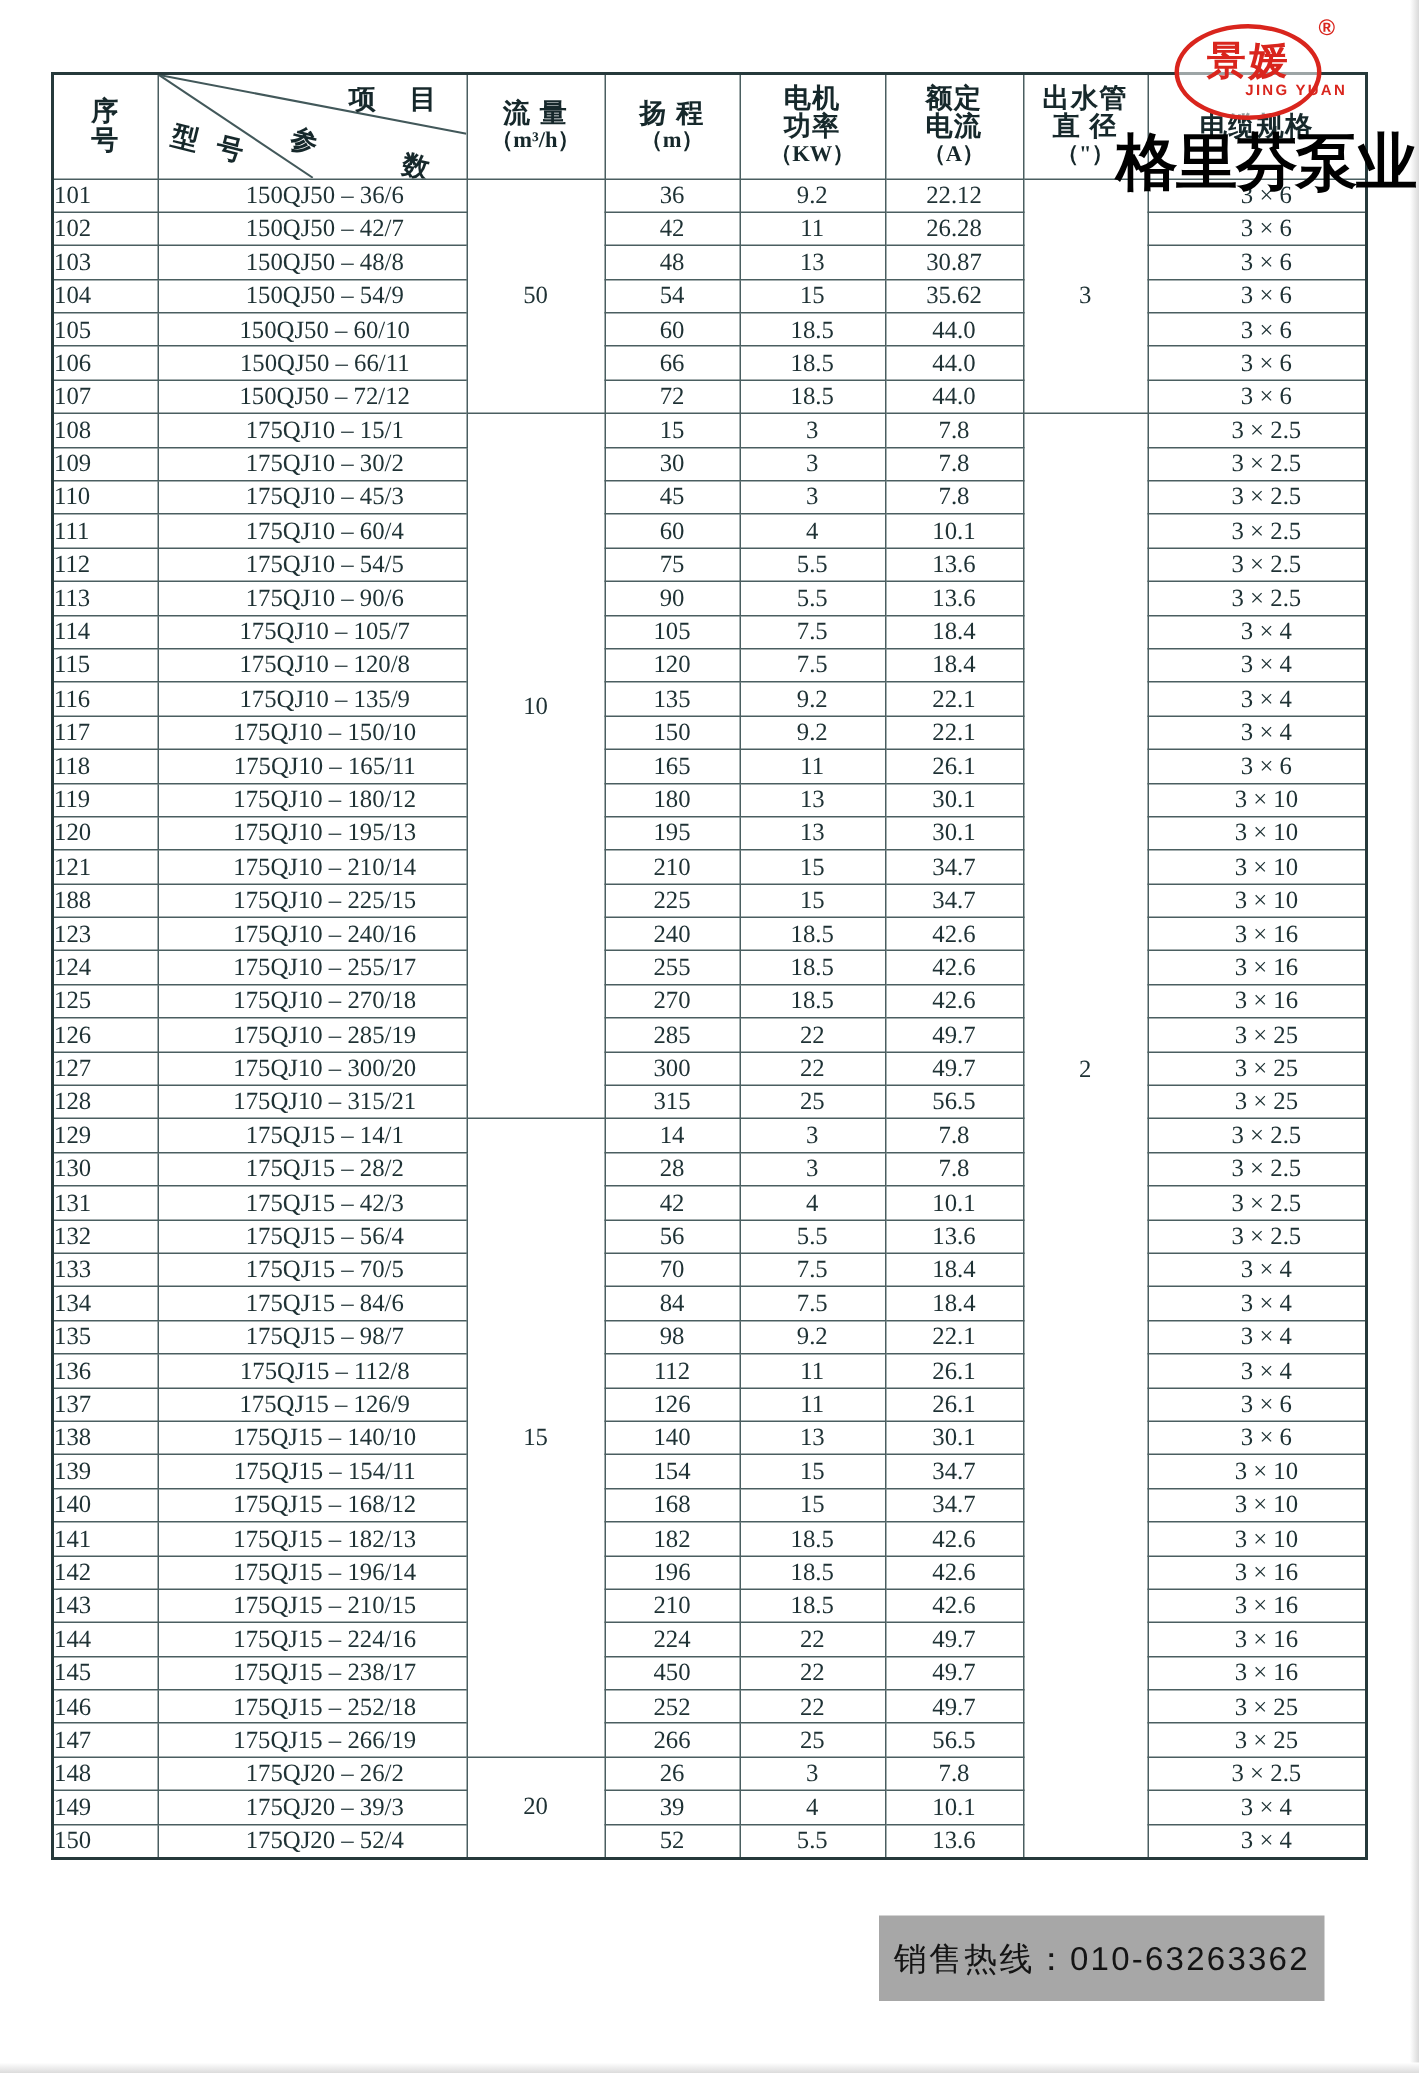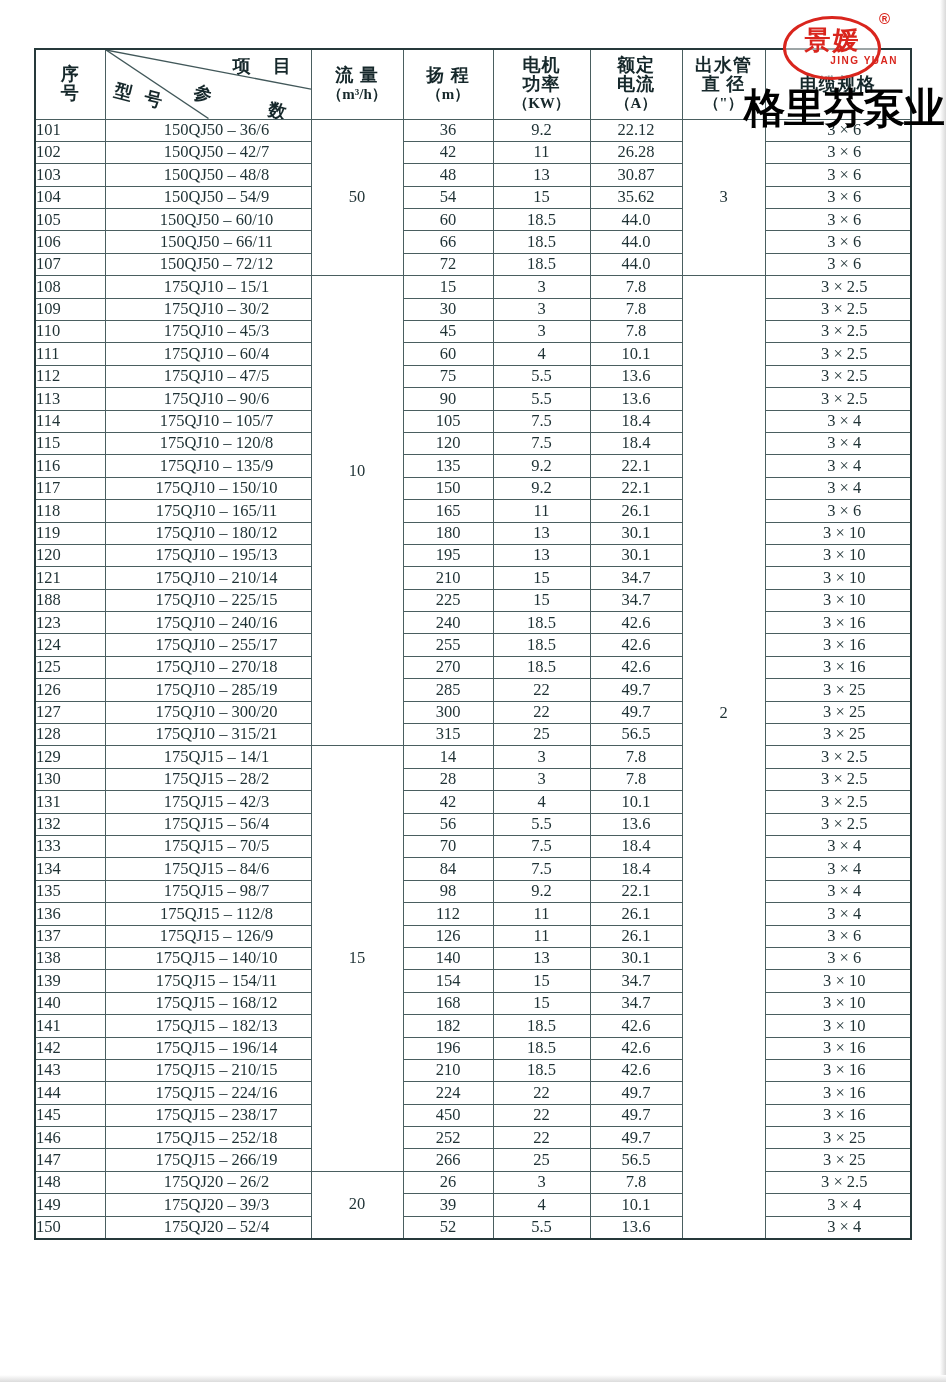--- a/index.html
+++ b/index.html
@@ -202,21 +202,21 @@
         <tr>
           <td class="c-serial"><span>111</span></td>
           <td class="c-model"><span>175QJ10 – 60/4</span></td>
           <td class="c-head"><span>60</span></td>
           <td class="c-power"><span>4</span></td>
           <td class="c-current"><span>10.1</span></td>
           <td class="c-cable"><span>3 × 2.5</span></td>
         </tr>
         <tr>
           <td class="c-serial"><span>112</span></td>
-          <td class="c-model"><span>175QJ10 – 47/5</span></td>
+          <td class="c-model"><span>175QJ10 – 54/5</span></td>
           <td class="c-head"><span>75</span></td>
           <td class="c-power"><span>5.5</span></td>
           <td class="c-current"><span>13.6</span></td>
           <td class="c-cable"><span>3 × 2.5</span></td>
         </tr>
         <tr>
           <td class="c-serial"><span>113</span></td>
           <td class="c-model"><span>175QJ10 – 90/6</span></td>
           <td class="c-head"><span>90</span></td>
           <td class="c-power"><span>5.5</span></td>
@@ -526,16 +526,17 @@
 
   <div id="logo">
     <div class="logo-ellipse"></div>
     <div class="logo-brand">景媛</div>
     <div class="logo-sub">JING YUAN</div>
     <div class="logo-reg">®</div>
   </div>
 
   <div id="watermark">格里芬泵业</div>
 
+  <div id="hotline">销售热线：010-63263362</div>
 
   <div class="edge-right"></div>
   <div class="edge-bottom"></div>
 </div>
 
 </body></html>

